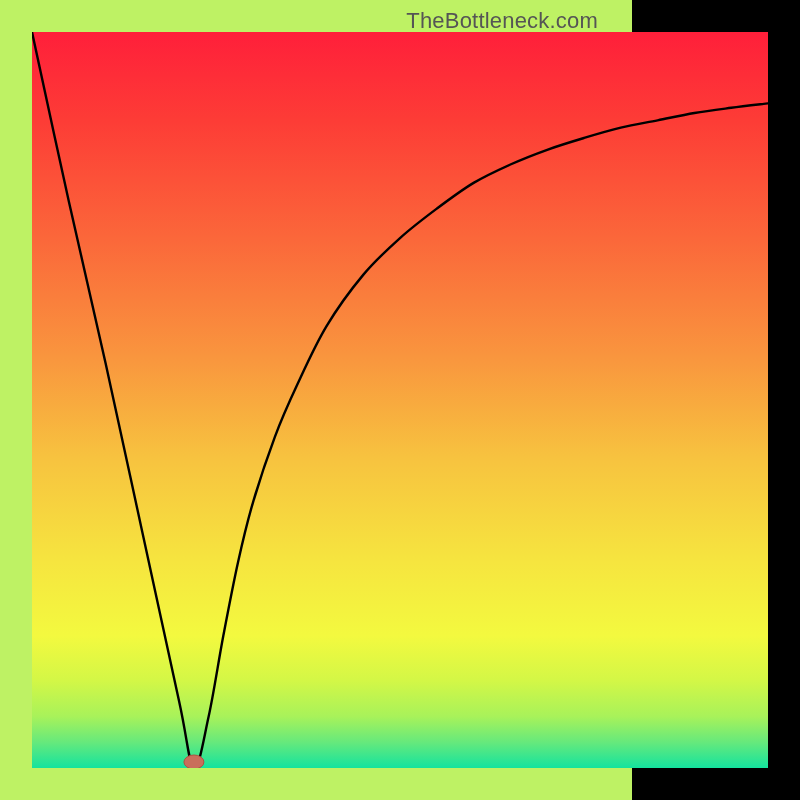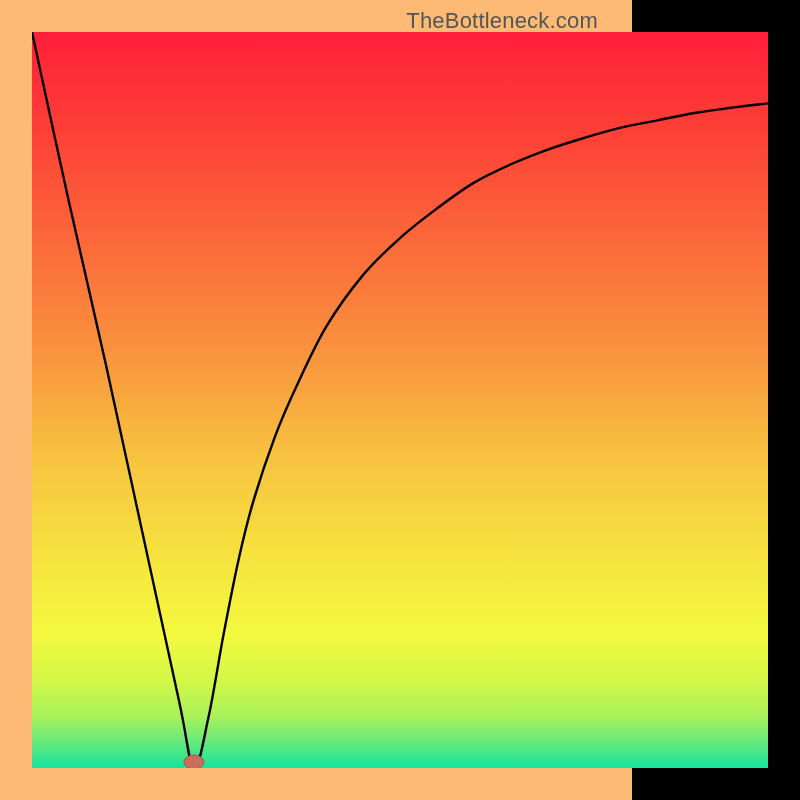--- a/index.html
+++ b/index.html
@@ -8,21 +8,21 @@
     width: 800px;
     height: 800px;
     overflow: hidden;
     font-family: Arial, Helvetica, sans-serif;
     background: #000;
   }
   .frame {
     position: relative;
     width: 632px;
     height: 800px;
-    background: #fdba74;
+    background: #bef264;
   }
   .plot-wrap {
     position: absolute;
     left: 32px;
     top: 32px;
     width: 736px;
     height: 736px;
     overflow: hidden;
   }
   .watermark {

